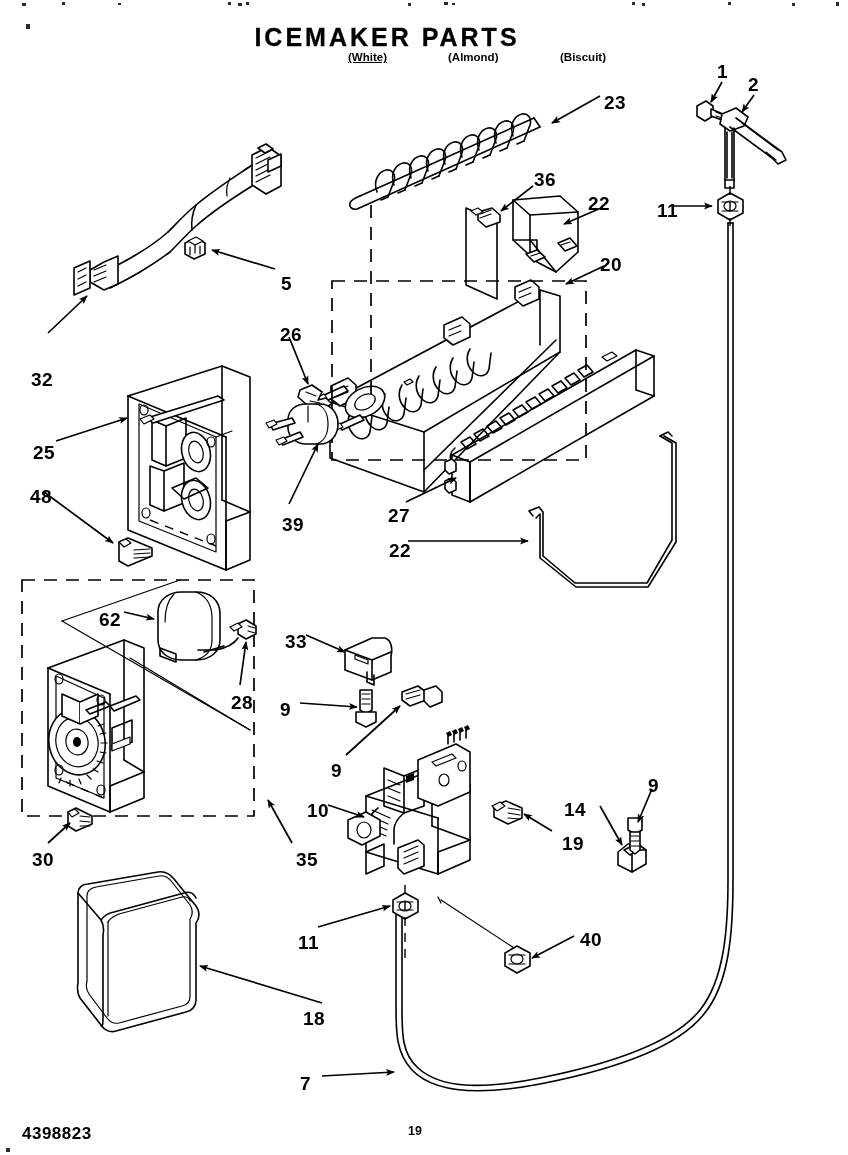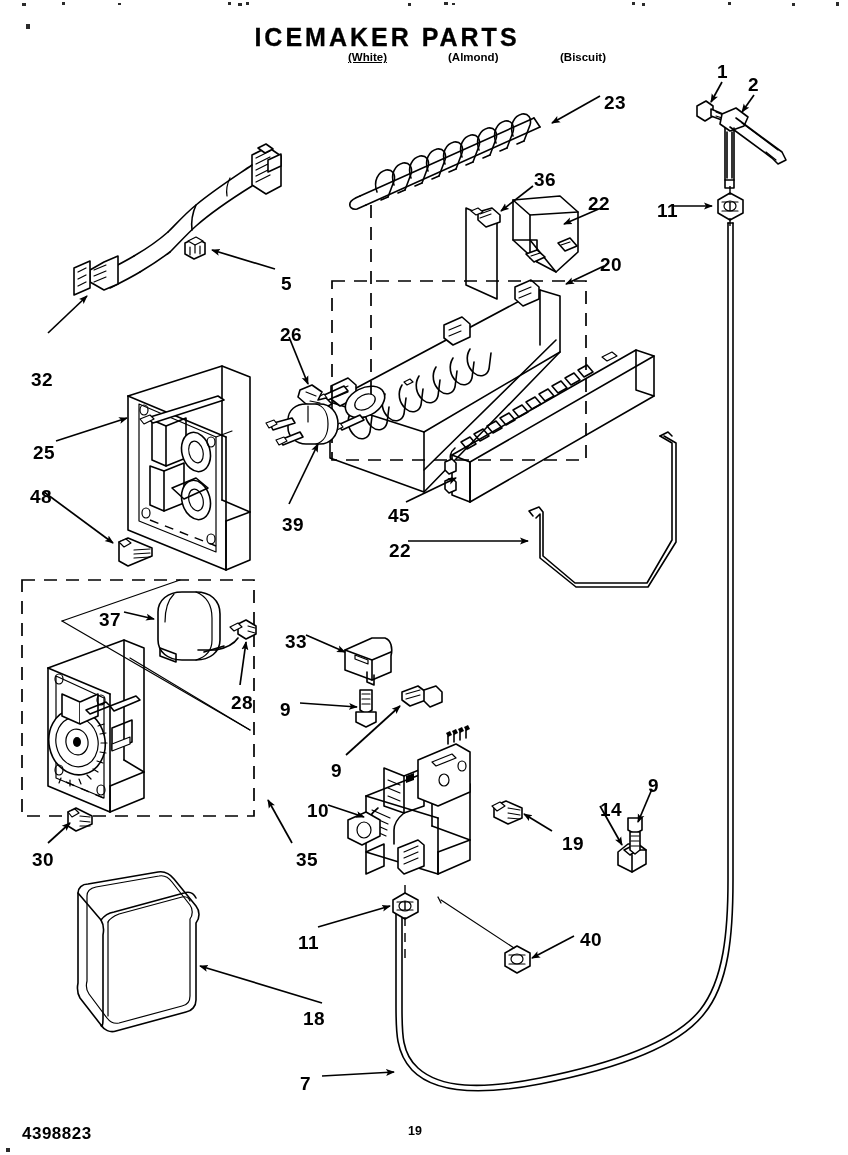--- a/index.html
+++ b/index.html
@@ -624,30 +624,30 @@
   <div class="callout" style="left:534px; top:170px;">36</div>
   <div class="callout" style="left:588px; top:194px;">22</div>
   <div class="callout" style="left:657px; top:201px;">11</div>
   <div class="callout" style="left:600px; top:255px;text-align:right;">20</div>
   <div class="callout" style="left:281px; top:274px;">5</div>
   <div class="callout" style="left:280px; top:325px;">26</div>
   <div class="callout" style="left:31px;  top:339px;margin-top:31px;">32</div>
   <div class="callout" style="left:33px;  top:443px;">25</div>
   <div class="callout" style="left:282px; top:515px;">39</div>
   <div class="callout" style="left:30px;  top:487px;">48</div>
-  <div class="callout" style="left:388px; top:506px;">45</div>
+  <div class="callout" style="left:388px; top:506px;">27</div>
   <div class="callout" style="left:389px; top:541px;">22</div>
-  <div class="callout" style="left:99px;  top:610px;">37</div>
+  <div class="callout" style="left:99px;  top:610px;">62</div>
   <div class="callout" style="left:285px; top:632px;">33</div>
   <div class="callout" style="left:231px; top:693px;">28</div>
   <div class="callout" style="left:280px; top:700px;">9</div>
   <div class="callout" style="left:331px; top:761px;">9</div>
   <div class="callout" style="left:648px; top:776px;">9</div>
   <div class="callout" style="left:307px; top:801px;">10</div>
-  <div class="callout" style="left:600px; top:800px;">14</div>
+  <div class="callout" style="left:564px; top:800px;">14</div>
   <div class="callout" style="left:562px; top:834px;">19</div>
   <div class="callout" style="left:32px;  top:850px;">30</div>
   <div class="callout" style="left:296px; top:850px;">35</div>
   <div class="callout" style="left:298px; top:933px;">11</div>
   <div class="callout" style="left:580px; top:930px;">40</div>
   <div class="callout" style="left:303px; top:1009px;">18</div>
   <div class="callout" style="left:300px; top:1074px;">7</div>
 
   <div id="footer-left">4398823</div>
   <div id="footer-page">19</div>

